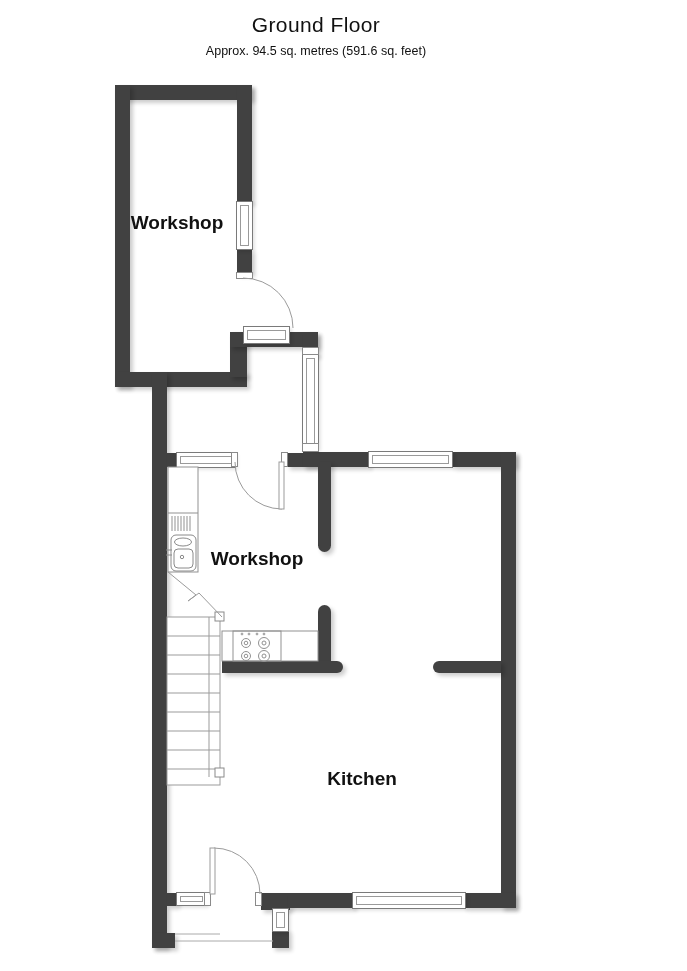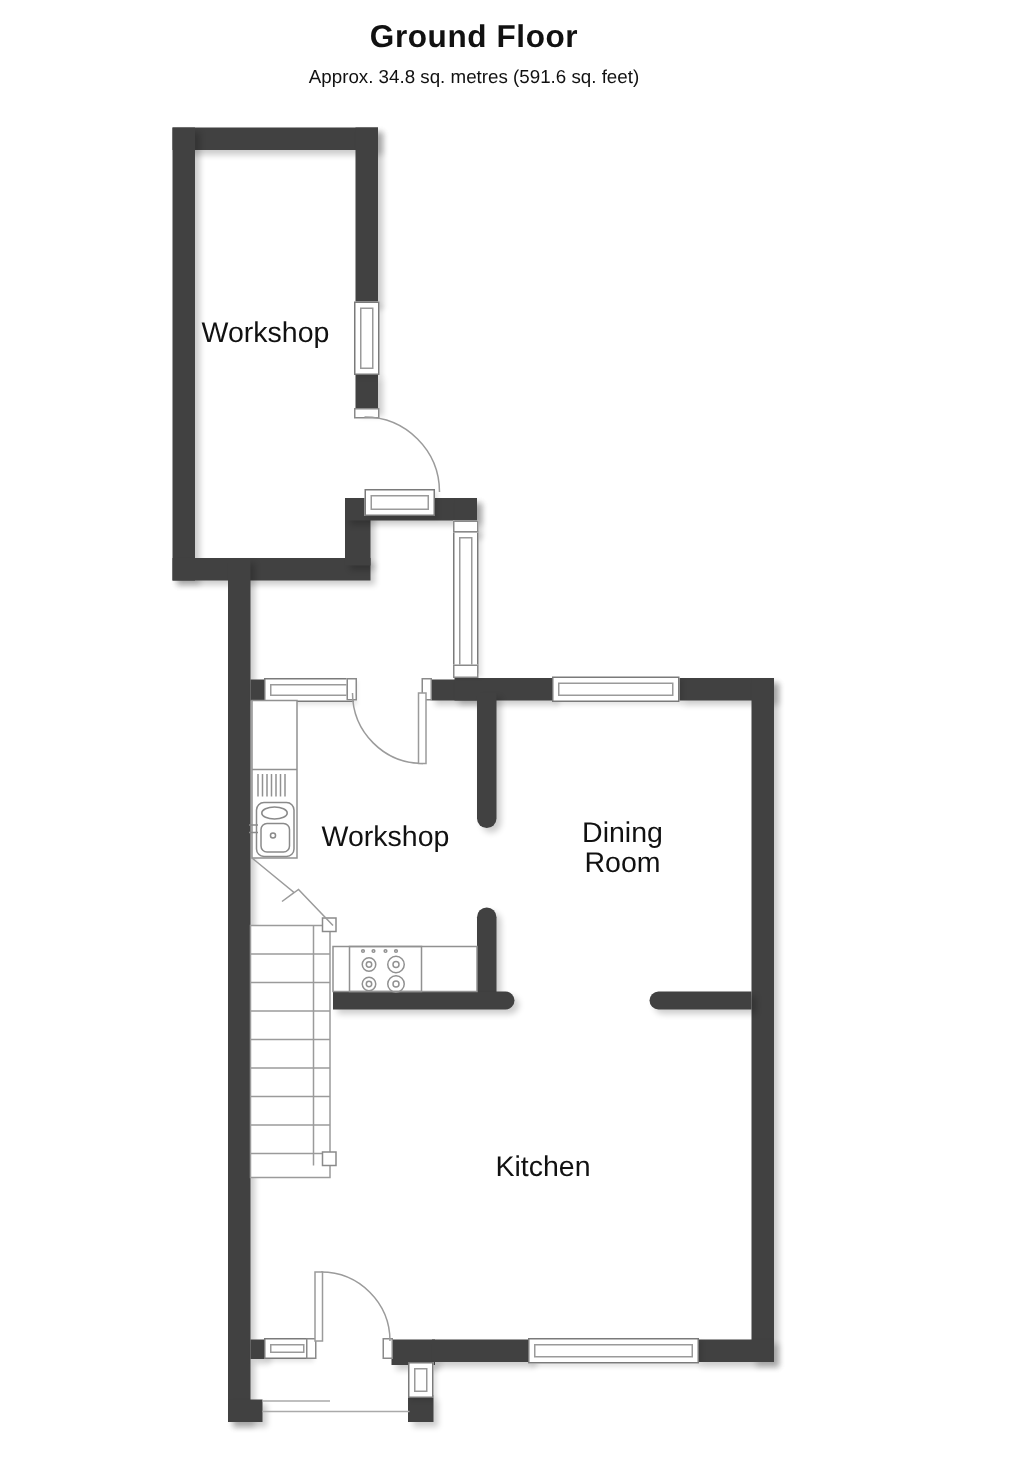--- a/index.html
+++ b/index.html
@@ -1,43 +1,43 @@
 <!DOCTYPE html>
 <html><head>
 <meta charset="utf-8">
 <style>
   html,body { margin:0; padding:0; background:#ffffff; }
   .plan { position:relative; width:687px; height:971px; background:#fff;
           font-family:"Liberation Sans", sans-serif; overflow:hidden; }
   .title { position:absolute; left:0; top:13px; width:632px; text-align:center;
-           font-size:21px; font-weight:bold; color:#111; letter-spacing:0.4px; }
+           font-size:21px; font-weight:normal; color:#111; letter-spacing:0.4px; }
   .subtitle { position:absolute; left:0; top:44px; width:632px; text-align:center;
               font-size:12.5px; color:#111; }
   .wall { position:absolute; background:#414141; box-shadow:3px 3px 4px rgba(0,0,0,0.20); }
   .r-b { border-radius:0 0 7px 7px; }
   .r-t { border-radius:7px 7px 0 0; }
   .r-r { border-radius:0 7px 7px 0; }
   .r-l { border-radius:7px 0 0 7px; }
   .win { position:absolute; background:#fff; border:1px solid #7a7a7a; box-sizing:border-box;
          box-shadow:2px 2px 3px rgba(0,0,0,0.10); }
   .win::before { content:""; position:absolute; border:1px solid #9a9a9a; }
   .win-h::before { left:3px; right:3px; top:3px; bottom:3px; }
   .win-v::before { top:3px; bottom:3px; left:3px; right:3px; }
   .cap { position:absolute; background:#fff; border:1px solid #8a8a8a; box-sizing:border-box; }
-  .room-label { position:absolute; text-align:center; font-weight:normal; font-size:19px;
+  .room-label { position:absolute; text-align:center; font-weight:bold; font-size:19px;
                 color:#111; line-height:20px; }
   .overlay { position:absolute; left:0; top:0; pointer-events:none; }
 </style>
 </head>
 <body>
 
 <div class="plan">
 
   <div class="title">Ground Floor</div>
-  <div class="subtitle">Approx. 34.8 sq. metres (591.6 sq. feet)</div>
+  <div class="subtitle">Approx. 94.5 sq. metres (591.6 sq. feet)</div>
 
   <div class="wall" style="left: 115px; top: 85px; width: 137px; height: 15px; background: rgb(65, 65, 65);"></div>
   <div class="wall" style="left: 115px; top: 85px; width: 15px; height: 302px; background: rgb(65, 65, 65);"></div>
   <div class="wall" style="left: 237px; top: 85px; width: 15px; height: 118px; background: rgb(65, 65, 65);"></div>
   <div class="wall" style="left: 237px; top: 249px; width: 15px; height: 25px; background: rgb(65, 65, 65);"></div>
   <div class="wall" style="left: 115px; top: 372px; width: 132px; height: 15px; background: rgb(65, 65, 65);"></div>
 
   <div class="wall" style="left: 230px; top: 332px; width: 17px; height: 45px; background: rgb(65, 65, 65);"></div>
   <div class="wall" style="left: 230px; top: 332px; width: 88px; height: 15px; background: rgb(65, 65, 65);"></div>
   <div class="wall" style="left: 303px; top: 332px; width: 15px; height: 24px; background: rgb(65, 65, 65);"></div>
@@ -157,16 +157,15 @@
     </g>
 
     <g stroke="#aaaaaa" stroke-width="1" fill="none">
       <line x1="175" y1="934" x2="220" y2="934"></line>
       <line x1="175" y1="941" x2="273" y2="941"></line>
     </g>
   </svg>
 
   <div class="room-label" style="left:112px;top:213px;width:130px">Workshop</div>
   <div class="room-label" style="left:197px;top:549px;width:120px">Workshop</div>
-  <div class="room-label" style="left:379px;top:546px;width:72px">Dining Room</div>
   <div class="room-label" style="left:302px;top:769px;width:120px">Kitchen</div>
 
 </div>
 
 </body></html>

